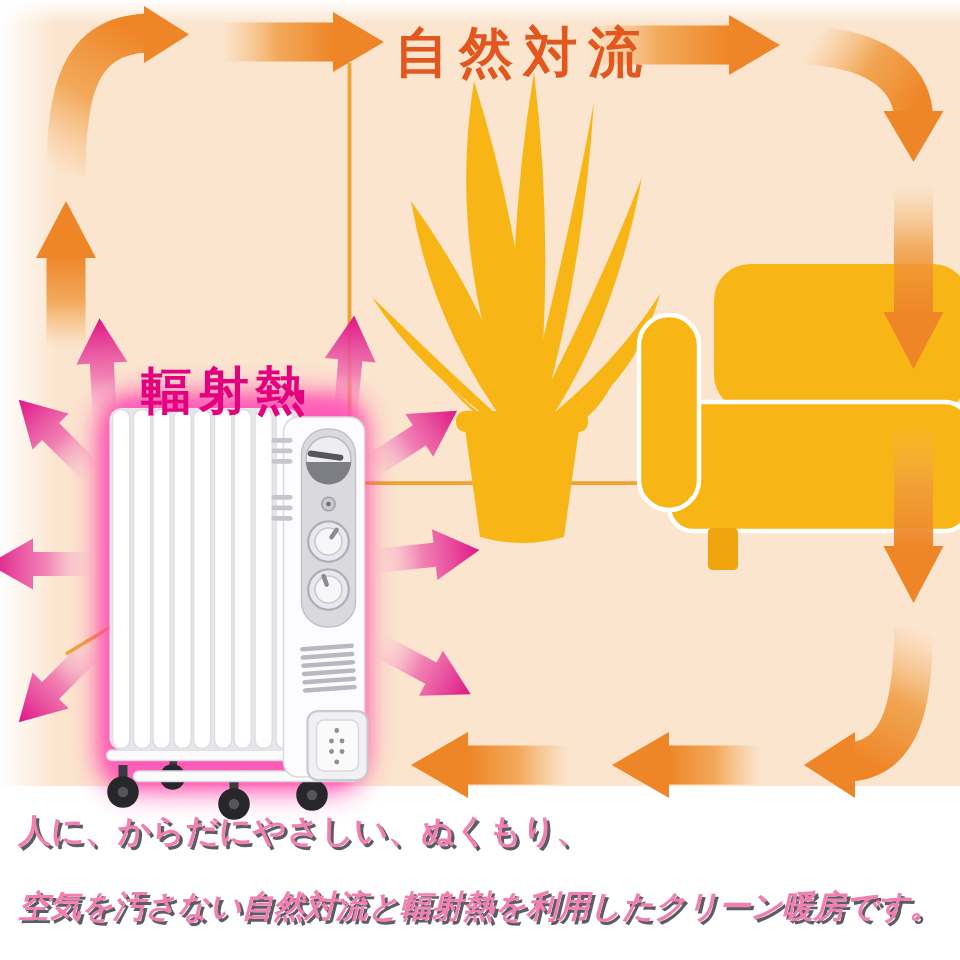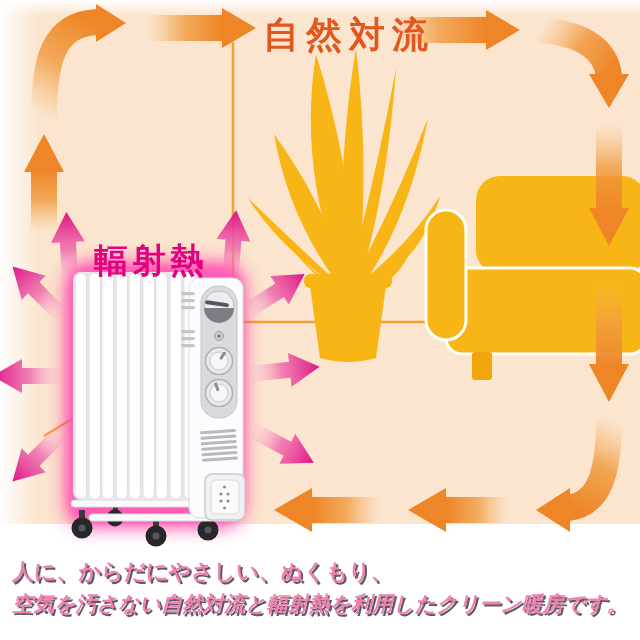--- a/index.html
+++ b/index.html
@@ -25,21 +25,21 @@
     position:absolute; left:94px; top:204px;
     font-size:34px; font-weight:bold; color:#e4017f; letter-spacing:4px;
     white-space:nowrap; z-index:5;margin-top:34px;
   }
   .caption {
     position:absolute; left:12px;
     font-weight:bold; color:#f080b0;
     text-shadow:2px 2px 0 #5c5c66;
     white-space:nowrap; z-index:5;
   }
-  .caption.l1 { top:557px; font-size:22px; }
+  .caption.l1 { top:539px; font-size:22px; }
   .caption.l2 { top:590px; font-size:21px;font-style:italic; }
 </style>
 </head>
 <body>
 
 <div class="room"></div>
 
 <svg class="scene" width="640" height="640" viewBox="0 0 640 640">
   <defs>
     <linearGradient id="gA" gradientUnits="userSpaceOnUse" x1="44" y1="118" x2="96" y2="24">

